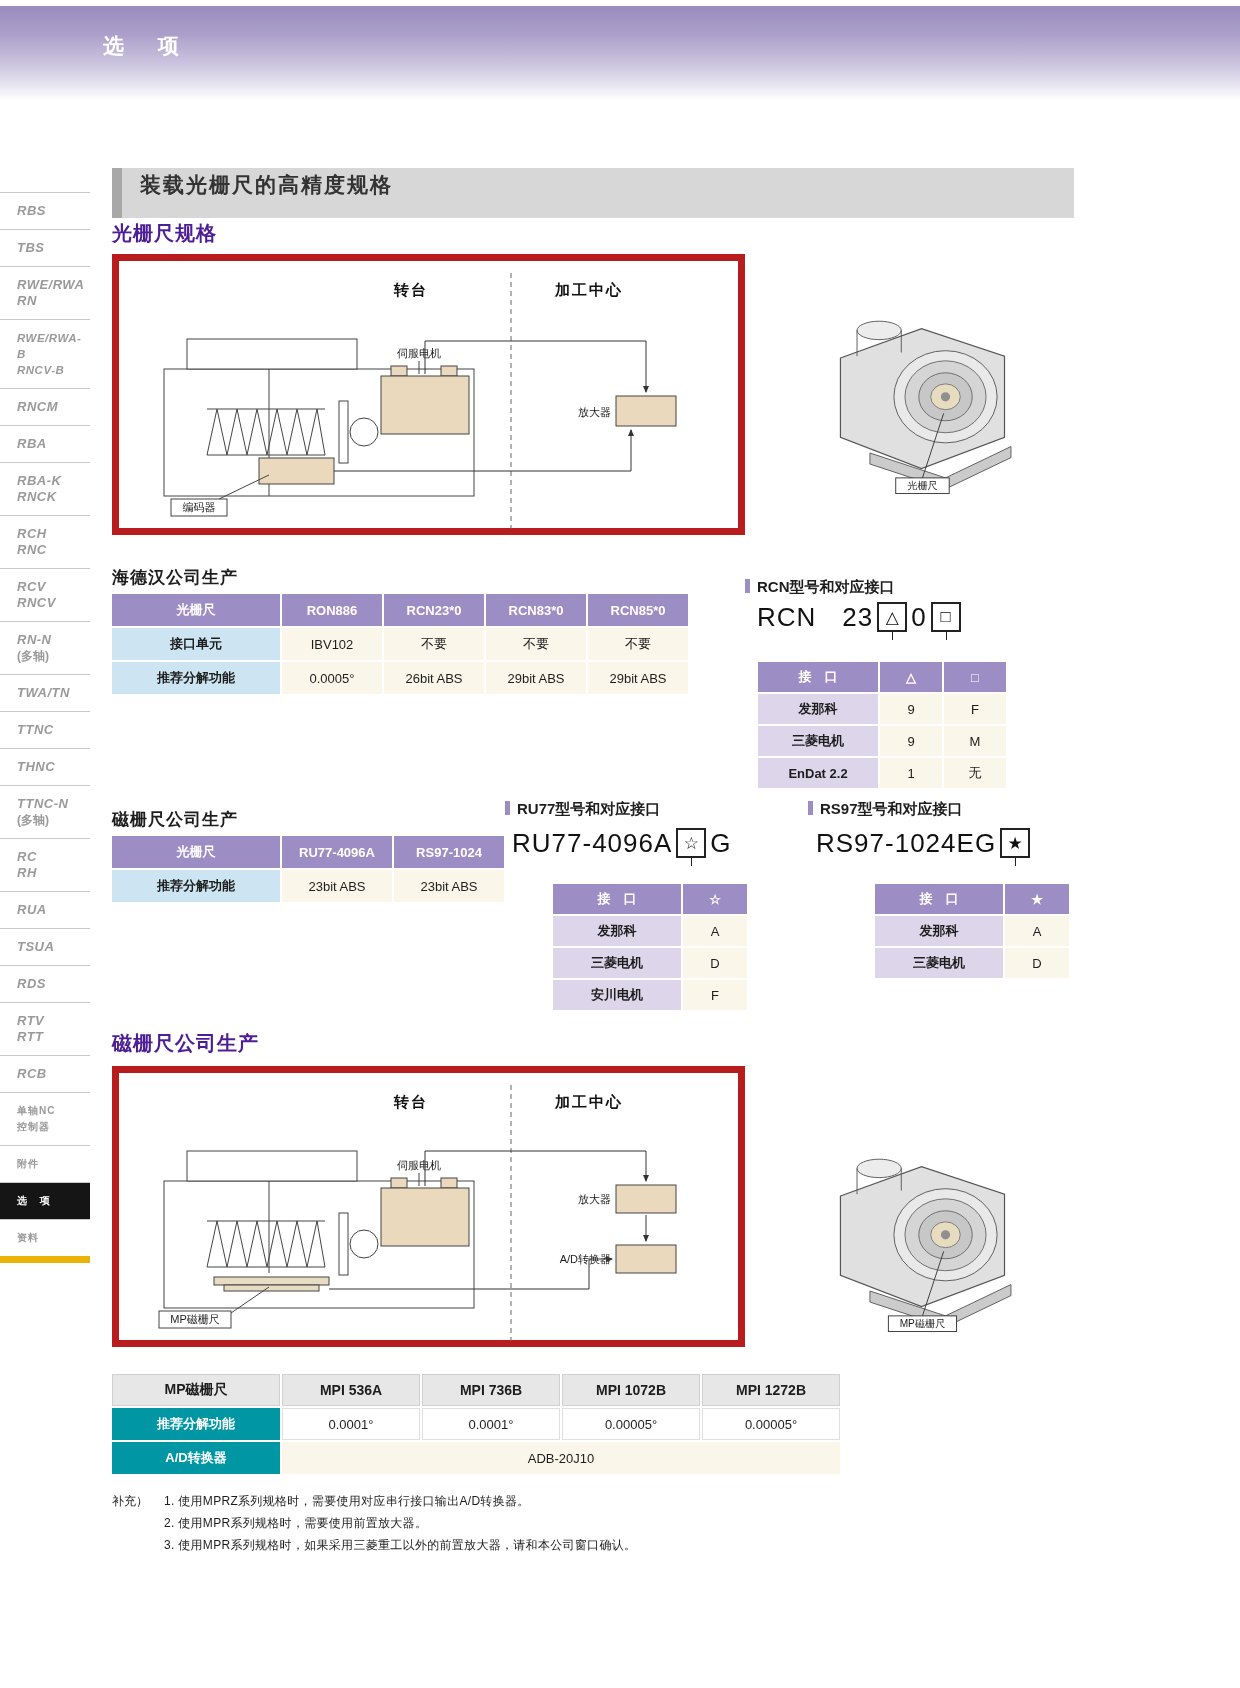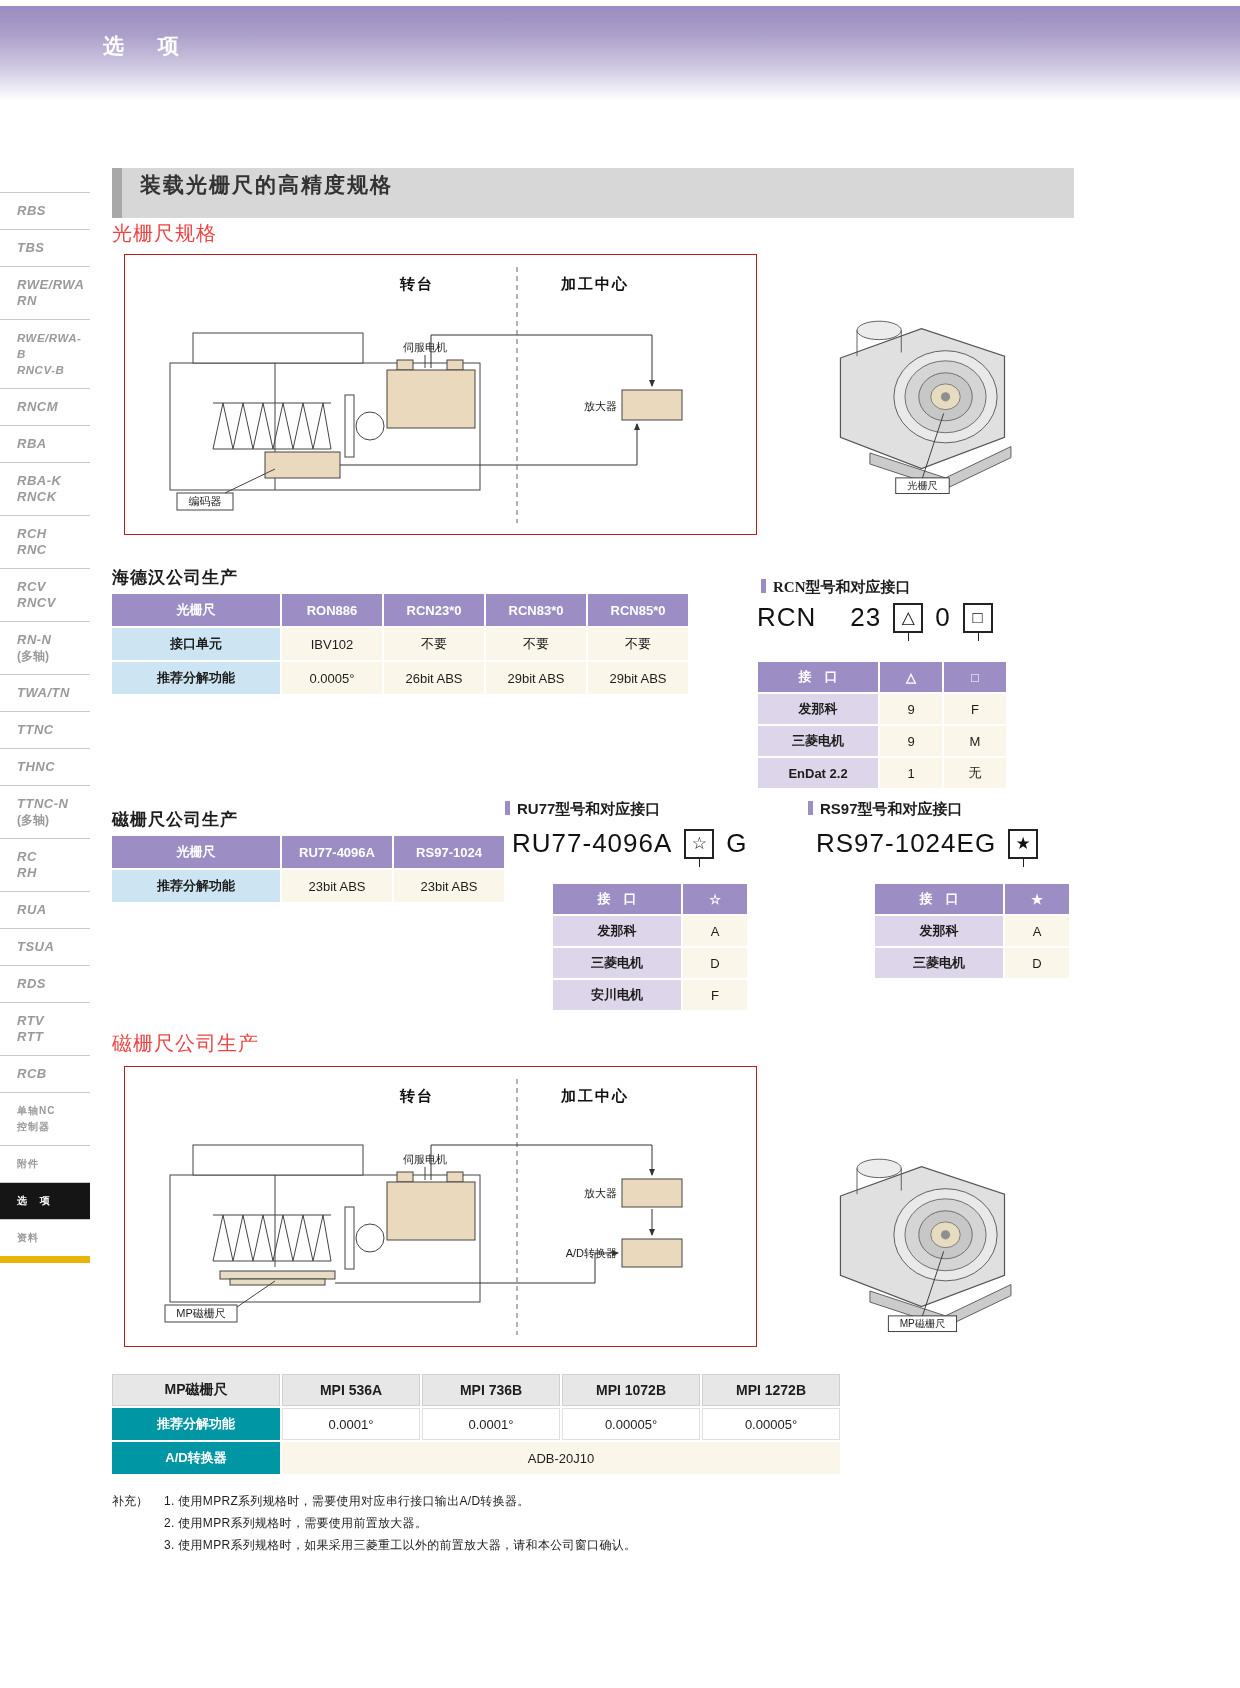--- a/index.html
+++ b/index.html
@@ -31,47 +31,47 @@
   .side-item.cjk { font-style:normal; font-size:10px; letter-spacing:1px; }
   .side-item.active { background:#151515; color:#ffffff; font-style:normal; letter-spacing:5px; }
 
   
   .title-bar {
     position:absolute; left:112px; top:168px; width:962px; height:50px;
     background:#d7d7d7; border-left:10px solid #a8a8a8;
   }
   .title-bar span { display:block; padding-left:18px; line-height:34px; font-size:21px; font-weight:bold; color:#333; letter-spacing:2px; }
 
-  .h-section { position:absolute; font-size:20px; font-weight:normal; color:#ef4444; letter-spacing:1px; }
+  .h-section { position:absolute; font-size:20px; font-weight:bold; color:#4c1d95; letter-spacing:1px; }
   .h-sub { position:absolute; font-size:17px; font-weight:bold; color:#1d1d1d; letter-spacing:1px; }
 
   .bar-head { position:absolute; font-size:15px; font-weight:bold; color:#1d1d1d; }
   .bar-head::before { content:""; display:inline-block; width:5px; height:14px; background:#9c8ec4; margin-right:7px; vertical-align:-1px; }
 
-  .diagram-box { position:absolute; border:1px solid #b91c1c; background:#fff;margin-left:12px; }
+  .diagram-box { position:absolute; border:7px solid #b91c1c; background:#fff; }
   .illus { position:absolute; }
 
   .dlab  { font-size:11px; fill:#1d1d1d; }
   .dzone { font-size:15px; font-weight:bold; fill:#111; letter-spacing:2px; }
 
   
   .tbl { position:absolute; display:grid; gap:2px; background:#ffffff; grid-auto-rows:30px; }
   .tbl.r32 { grid-auto-rows:32px; }
   .c { display:flex; align-items:center; justify-content:center; text-align:center;
        font-size:13px; color:#1d1d1d; padding:0 4px; }
   .c.hdr     { background:#9c8ec4; color:#fff; font-weight:bold; }
   .c.lblue   { background:#cde5f2; font-weight:bold; }
   .c.lpurple { background:#ddd6ea; font-weight:bold; }
   .c.data    { background:#faf6e9; }
   .c.teal    { background:#0096a4; color:#fff; font-weight:bold; }
   .c.ghdr    { background:#e7e7e7; font-weight:bold; font-size:14px; box-shadow:inset 0 0 0 1px #d0d0d0; }
   .c.wdata   { background:#ffffff; box-shadow:inset 0 0 0 1px #e0e0e0; }
 
   
-  .model { position:absolute; display:flex; align-items:center; gap:12px; font-size:26px; color:#111; letter-spacing:1px; }
+  .model { position:absolute; display:flex; align-items:flex-start; gap:4px; font-size:26px; color:#111; letter-spacing:1px; }
   .sym-box {
     position:relative; width:30px; height:30px; border:2px solid #222; background:#fff;
     display:inline-flex; align-items:center; justify-content:center; font-size:17px; letter-spacing:0;
   }
   .sym-box::after { content:""; position:absolute; left:50%; bottom:-10px; width:1px; height:9px; background:#222; }
 
   .footnotes { position:absolute; display:flex; font-size:12px; color:#1d1d1d; }
   .fn-label { width:52px; flex:none; line-height:22px; }
   .fn-items div { line-height:22px; letter-spacing:0.3px; }
 </style>
@@ -194,21 +194,21 @@
     <div class="c data">不要</div>
     <div class="c data">不要</div>
     <div class="c data">不要</div>
     <div class="c lblue">推荐分解功能</div>
     <div class="c data">0.0005°</div>
     <div class="c data">26bit ABS</div>
     <div class="c data">29bit ABS</div>
     <div class="c data">29bit ABS</div>
   </div>
 
-  <div class="bar-head" style="left:761px; top:578px;font-family:Liberation Serif, serif;"><span>RCN型号和对应接口</span></div>
+  <div class="bar-head" style="left:745px; top:578px;"><span>RCN型号和对应接口</span></div>
   <div class="model" style="left:757px; top:602px;">
     <span style="margin-right:22px;">RCN</span>
     <span>23</span>
     <span class="sym-box">△</span>
     <span>0</span>
     <span class="sym-box">□</span>
   </div>
   <div class="tbl" style="left:758px; top:662px; grid-template-columns:120px 62px 62px;">
     <div class="c hdr">接　口</div>
     <div class="c hdr">△</div>

